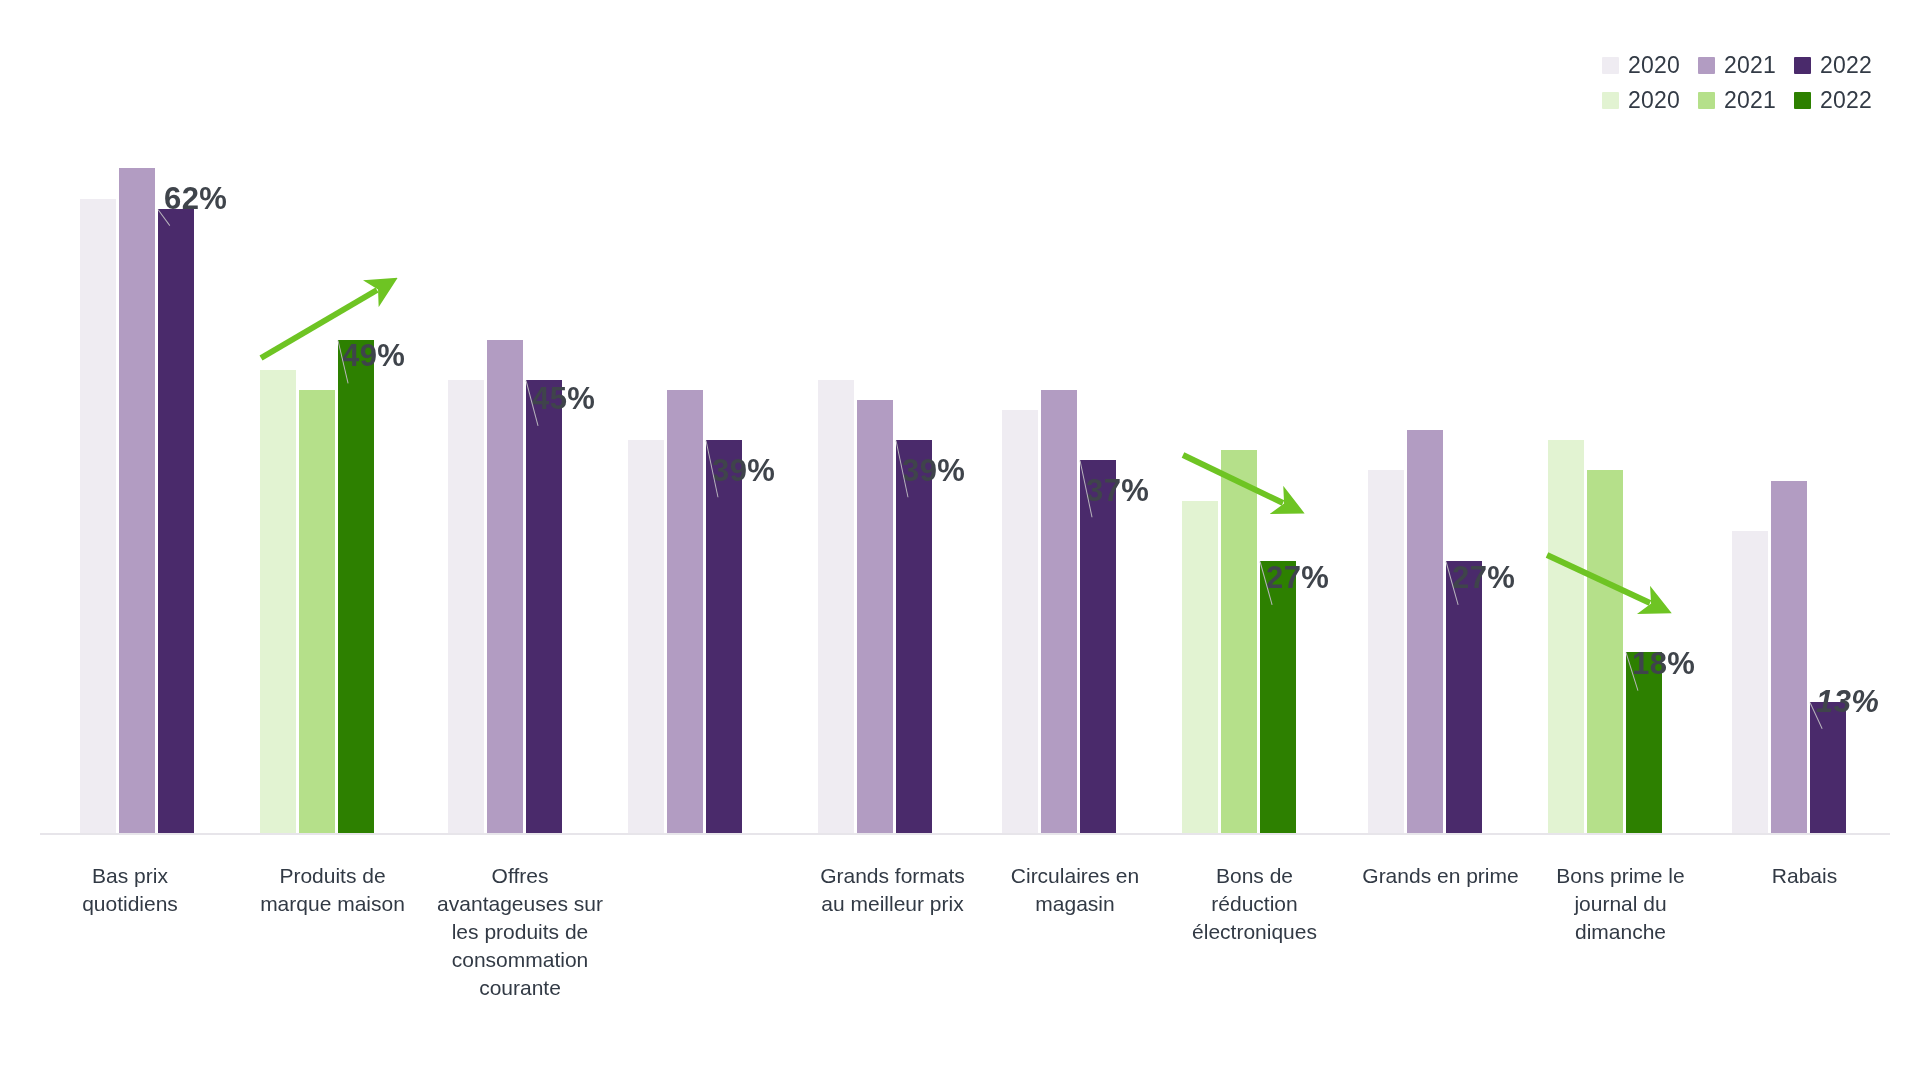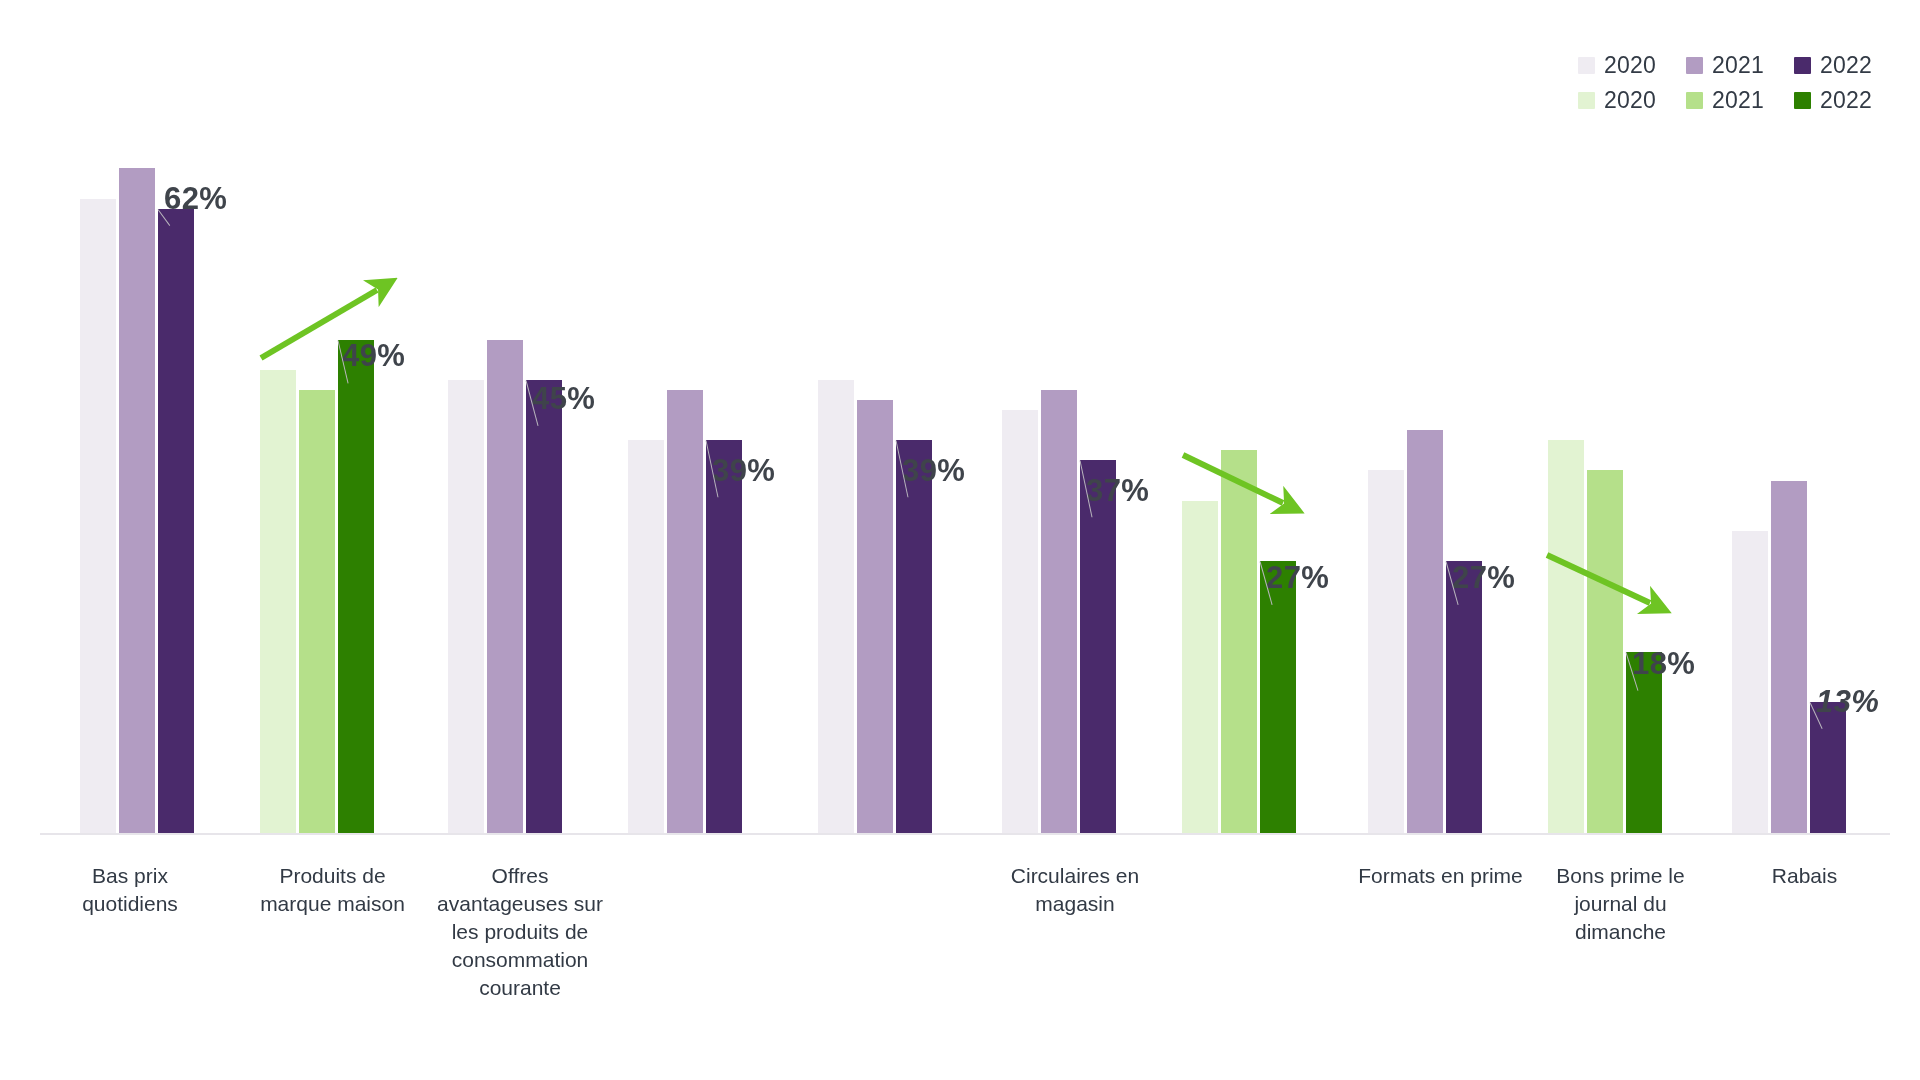--- a/index.html
+++ b/index.html
@@ -16,21 +16,21 @@
   
   .legend{
     position:absolute;
     right:48px;
     top:54px;
     display:flex;
     flex-direction:column;
     gap:12px;
     align-items:flex-end;
   }
-  .legend-row{display:flex;align-items:center;gap:30px;justify-content:center;}
+  .legend-row{display:flex;align-items:center;gap:18px;justify-content:center;}
   .legend-item{display:flex;align-items:center;gap:9px;}
   .legend-swatch{width:17px;height:17px;display:block;border-radius:1px;}
   .legend-label{
     font-size:23px;
     letter-spacing:.2px;
     color:#323a45;
     line-height:1;
   }
 
   
@@ -184,20 +184,24 @@
       <div class="connector" style="left: 706px; top: 440.214px; width: 58.0398px; transform: rotate(78.0678deg);"></div>
       <div class="group" style="left: 818px;">
         <div class="bars">
           <div class="bar" style="height: 453.214px; background: rgb(239, 236, 242);"></div>
           <div class="bar" style="height: 433.071px; background: rgb(178, 156, 194);"></div>
           <div class="bar" style="height: 392.786px; background: rgb(74, 42, 107);"></div>
         </div>
       </div>
       <div class="dlabel" style="left: 902px; top: 455px;">39%</div>
       <div class="connector" style="left: 896px; top: 440.214px; width: 58.0398px; transform: rotate(78.0678deg);"></div>
+      <div class="catlabel" style="left: 790px; width: 205px;">
+        <div>Grands formats</div>
+        <div>au meilleur prix</div>
+      </div>
       <div class="group" style="left: 1002px;">
         <div class="bars">
           <div class="bar" style="height: 423px; background: rgb(239, 236, 242);"></div>
           <div class="bar" style="height: 443.143px; background: rgb(178, 156, 194);"></div>
           <div class="bar" style="height: 372.643px; background: rgb(74, 42, 107);"></div>
         </div>
       </div>
       <div class="dlabel" style="left: 1086px; top: 475px;">37%</div>
       <div class="connector" style="left: 1080px; top: 460.357px; width: 57.9px; transform: rotate(78.0385deg);"></div>
       <div class="catlabel" style="left: 975px; width: 200px;">
@@ -206,31 +210,36 @@
       </div>
       <div class="group" style="left: 1182px;">
         <div class="bars">
           <div class="bar" style="height: 332.357px; background: rgb(226, 243, 210);"></div>
           <div class="bar" style="height: 382.714px; background: rgb(181, 224, 138);"></div>
           <div class="bar" style="height: 271.929px; background: rgb(45, 128, 0);"></div>
         </div>
       </div>
       <div class="dlabel" style="left: 1266px; top: 562px;">27%</div>
       <div class="connector" style="left: 1260px; top: 561.071px; width: 44.5742px; transform: rotate(74.3825deg);"></div>
+      <div class="catlabel" style="left: 1152px; width: 205px;">
+        <div>Bons de</div>
+        <div>réduction</div>
+        <div>électroniques</div>
+      </div>
       <div class="group" style="left: 1368px;">
         <div class="bars">
           <div class="bar" style="height: 362.571px; background: rgb(239, 236, 242);"></div>
           <div class="bar" style="height: 402.857px; background: rgb(178, 156, 194);"></div>
           <div class="bar" style="height: 271.929px; background: rgb(74, 42, 107);"></div>
         </div>
       </div>
       <div class="dlabel" style="left: 1452px; top: 562px;">27%</div>
       <div class="connector" style="left: 1446px; top: 561.071px; width: 44.5742px; transform: rotate(74.3825deg);"></div>
       <div class="catlabel" style="left: 1338px; width: 205px;">
-        <div>Formats en prime</div>
+        <div>Grands en prime</div>
       </div>
       <div class="group" style="left: 1548px;">
         <div class="bars">
           <div class="bar" style="height: 392.786px; background: rgb(226, 243, 210);"></div>
           <div class="bar" style="height: 362.571px; background: rgb(181, 224, 138);"></div>
           <div class="bar" style="height: 181.286px; background: rgb(45, 128, 0);"></div>
         </div>
       </div>
       <div class="dlabel" style="left: 1632px; top: 648px;">18%</div>
       <div class="connector" style="left: 1626px; top: 651.714px; width: 40.1223px; transform: rotate(72.5973deg);"></div>

